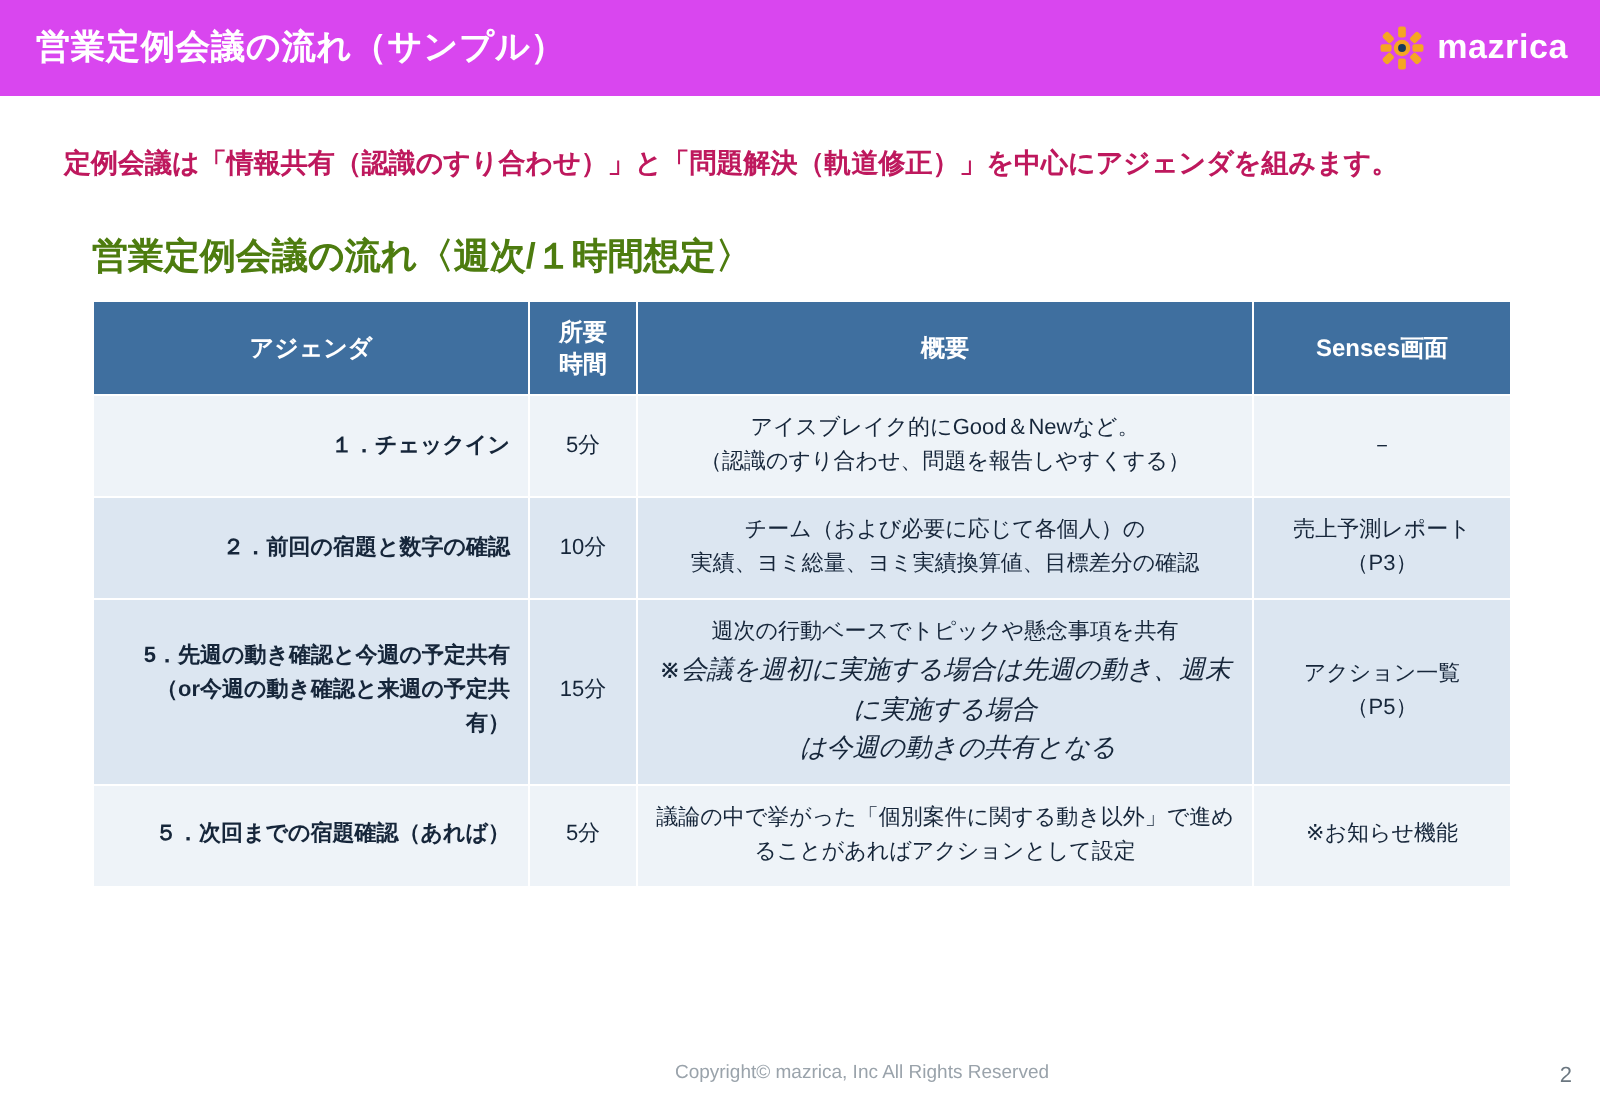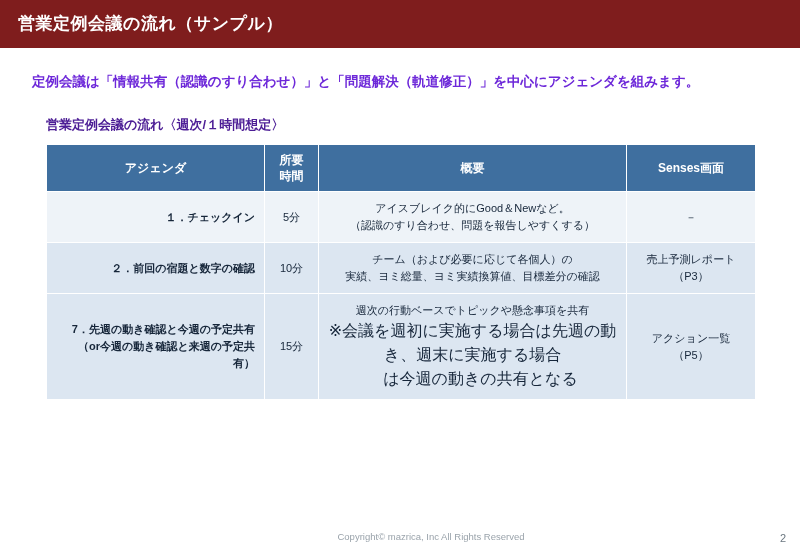--- a/index.html
+++ b/index.html
@@ -13,21 +13,21 @@
     font-family: "Liberation Sans", "DejaVu Sans", sans-serif;
     color: #1a1a1a;
     overflow: hidden;
     position: relative;
   }
 
   
   .header {
     position: relative;
     height: 48px;
-    background: #7f1d1d;
+    background: #d946ef;
     display: flex;
     align-items: center;
     justify-content: space-between;
     padding: 0 16px 0 18px;
     box-sizing: border-box;
   }
   .header-title {
     color: #ffffff;
     font-size: 17px;
     font-weight: bold;
@@ -50,33 +50,33 @@
     font-weight: bold;
     letter-spacing: 0.3px;
   }
 
   
   .intro {
     margin: 22px 0 0 32px;
     width: 730px;
     font-size: 13.5px;
     line-height: 1.75;
-    color: #6d28d9;
+    color: #be185d;
     font-weight: bold;
   }
   .intro div {
     white-space: nowrap;
   }
 
   
   .section-title {
     margin: 22px 0 10px 46px;
-    font-size: 13px;
-    font-weight: bold;
-    color: #4c1d95;
+    font-size: 18px;
+    font-weight: bold;
+    color: #4d7c0f;
   }
 
   
   .table-wrap {
     margin-left: 46px;
     width: 709px;
   }
   table.agenda {
     border-collapse: collapse;
     width: 100%;
@@ -117,22 +117,23 @@
   td.c-desc {
     text-align: center;
     font-size: 10.8px;
   }
   td.c-screen {
     text-align: center;
     font-size: 11px;
   }
   .desc-note {
     display: block;
-    font-size: 16px;
+    font-size: 13px;
     line-height: 1.5;
+    font-style: italic;
   }
   .screen-sub {
     display: block;
   }
 
   
   .footer {
     position: absolute;
     left: 0;
     bottom: 10px;
@@ -148,20 +149,37 @@
     bottom: 8px;
     font-size: 11px;
     color: #6b7780;
   }
 </style>
 </head>
 <body>
 
 <div class="header">
   <div class="header-title">営業定例会議の流れ（サンプル）</div>
+  <div class="brand">
+    <svg class="brand-mark" viewBox="0 0 40 40">
+      <g fill="#F5A623">
+        <circle cx="20" cy="20" r="7.5"></circle>
+        <rect x="16.5" y="0.5" width="7" height="10" rx="2"></rect>
+        <rect x="16.5" y="29.5" width="7" height="10" rx="2"></rect>
+        <rect x="0.5" y="16.5" width="10" height="7" rx="2"></rect>
+        <rect x="29.5" y="16.5" width="10" height="7" rx="2"></rect>
+        <rect x="4" y="5.5" width="7" height="10" rx="2" transform="rotate(-45 7.5 10.5)"></rect>
+        <rect x="29" y="5.5" width="7" height="10" rx="2" transform="rotate(45 32.5 10.5)"></rect>
+        <rect x="4" y="24.5" width="7" height="10" rx="2" transform="rotate(45 7.5 29.5)"></rect>
+        <rect x="29" y="24.5" width="7" height="10" rx="2" transform="rotate(-45 32.5 29.5)"></rect>
+      </g>
+      <circle cx="20" cy="20" r="3.6" fill="#1A3A5C"></circle>
+    </svg>
+    <span class="brand-name">mazrica</span>
+  </div>
 </div>
 
 <div class="intro">
   <div>定例会議は「情報共有（認識のすり合わせ）」と「問題解決（軌道修正）」を中心にアジェンダを組みます。</div>
 </div>
 
 <div class="section-title">営業定例会議の流れ〈週次/１時間想定〉</div>
 
 <div class="table-wrap">
   <table class="agenda">
@@ -204,32 +222,43 @@
         </td>
         <td class="c-screen">
           <span>売上予測レポート</span>
           <span class="screen-sub">（P3）</span>
         </td>
       </tr>
 
 
       <tr class="row-odd">
         <td class="c-agenda">
-          <span>7．先週の動き確認と今週の予定共有</span><br>
+          <span>5．先週の動き確認と今週の予定共有</span><br>
           <span>（or今週の動き確認と来週の予定共有）</span>
         </td>
         <td class="c-time">15分</td>
         <td class="c-desc">
           <span>週次の行動ベースでトピックや懸念事項を共有</span>
           <span class="desc-note">※会議を週初に実施する場合は先週の動き、週末に実施する場合<br>　は今週の動きの共有となる</span>
         </td>
         <td class="c-screen">
           <span>アクション一覧</span>
           <span class="screen-sub">（P5）</span>
         </td>
       </tr>
 
+      <tr class="row-even">
+        <td class="c-agenda">５．次回までの宿題確認（あれば）</td>
+        <td class="c-time">5分</td>
+        <td class="c-desc">
+          <span>議論の中で挙がった「個別案件に関する動き以外」で進め</span><br>
+          <span>ることがあればアクションとして設定</span>
+        </td>
+        <td class="c-screen">
+          <span>※お知らせ機能</span>
+        </td>
+      </tr>
     </tbody>
   </table>
 </div>
 
 <div class="footer">Copyright© mazrica, Inc All Rights Reserved</div>
 <div class="page-no">2</div>
 
 </body></html>

